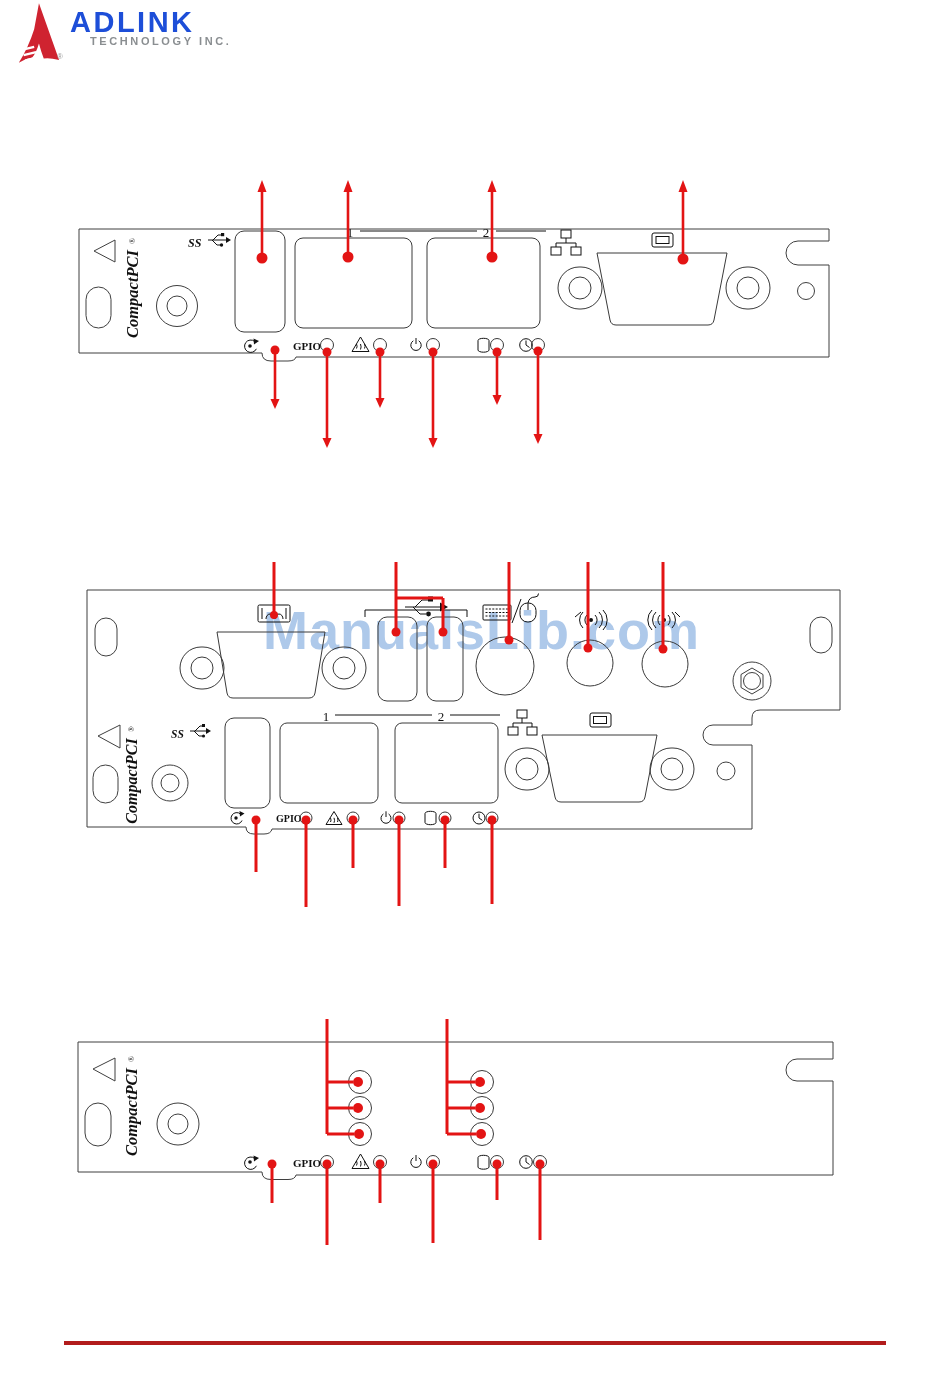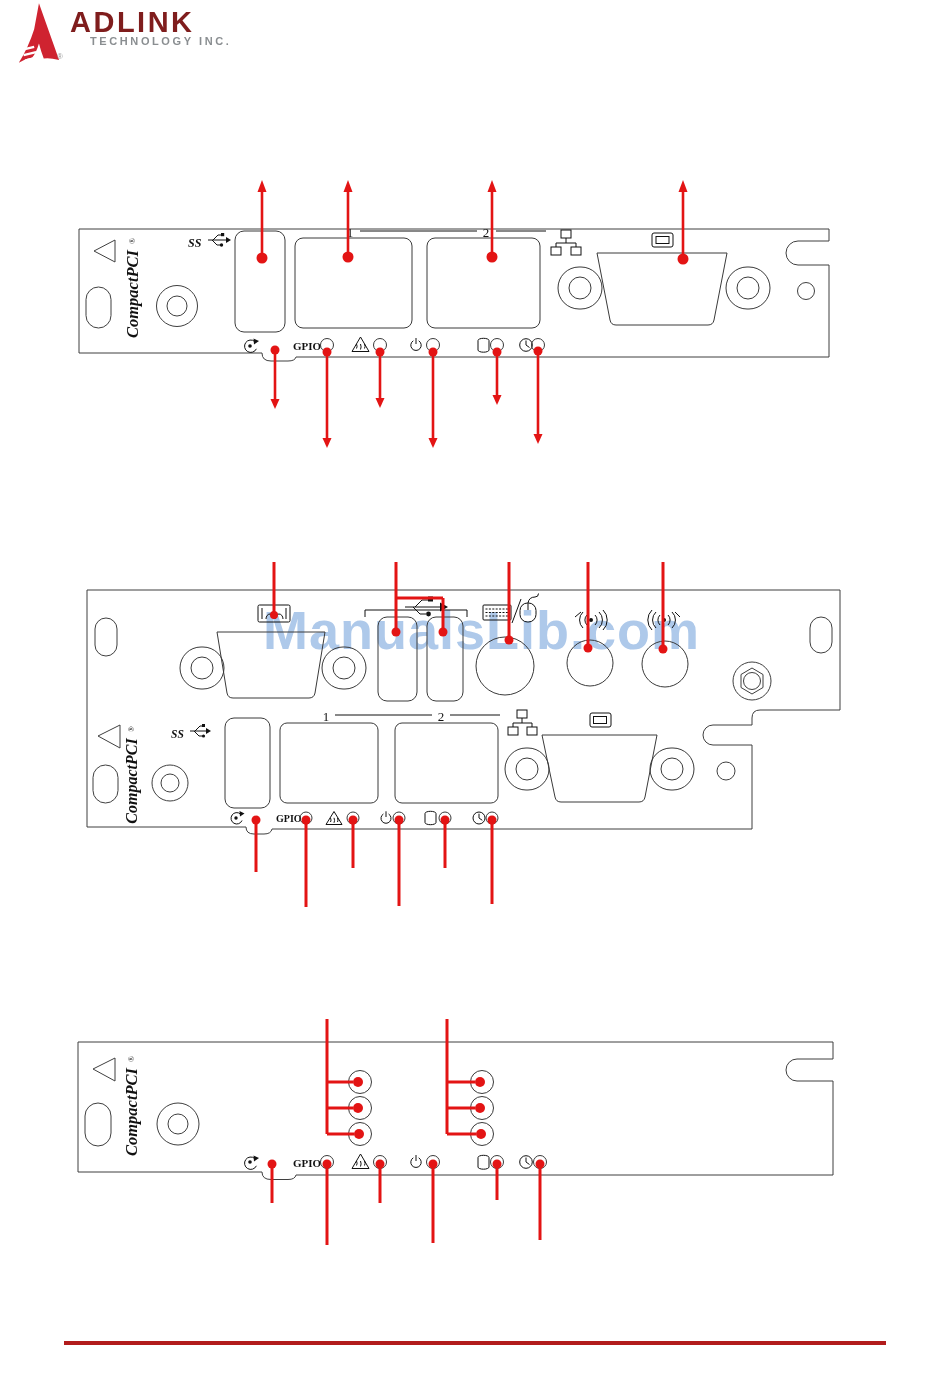--- a/index.html
+++ b/index.html
@@ -1,17 +1,17 @@
 <!DOCTYPE html>
 <html><head>
 <meta charset="utf-8">
 <style>
   html,body{margin:0;padding:0;background:#ffffff;}
   body{width:950px;height:1381px;position:relative;font-family:"Liberation Sans",sans-serif;overflow:hidden;}
-  .hdr-brand{position:absolute;left:70px;top:6px;font-size:29px;font-weight:bold;letter-spacing:2.5px;color:#7f1d1d;font-family:"Liberation Sans",sans-serif;}
+  .hdr-brand{position:absolute;left:70px;top:6px;font-size:29px;font-weight:bold;letter-spacing:2.5px;color:#1d4ed8;font-family:"Liberation Sans",sans-serif;}
   .hdr-sub{position:absolute;left:90px;top:35px;font-size:11px;font-weight:bold;letter-spacing:2.6px;color:#8a8e91;}
   .logo-reg{position:absolute;left:57px;top:52px;font-size:8px;color:#9a9a9a;}
   .logo-svg{position:absolute;left:15px;top:2px;width:46px;height:64px;}
   .watermark{position:absolute;left:263px;top:599px;font-size:54px;font-weight:bold;letter-spacing:1px;color:#aec9ea;font-family:"Liberation Sans",sans-serif;z-index:1;white-space:nowrap;}
   .diag{position:absolute;left:0;z-index:2;}
   #diagA{top:160px;}
   #diagB{top:550px;}
   #diagC{top:1010px;}
   .footer-rule{position:absolute;left:64px;top:1341px;width:822px;height:4px;background:#b21c1c;z-index:2;}
   svg .outline{fill:none;stroke:#3f3f3f;stroke-width:1;}

